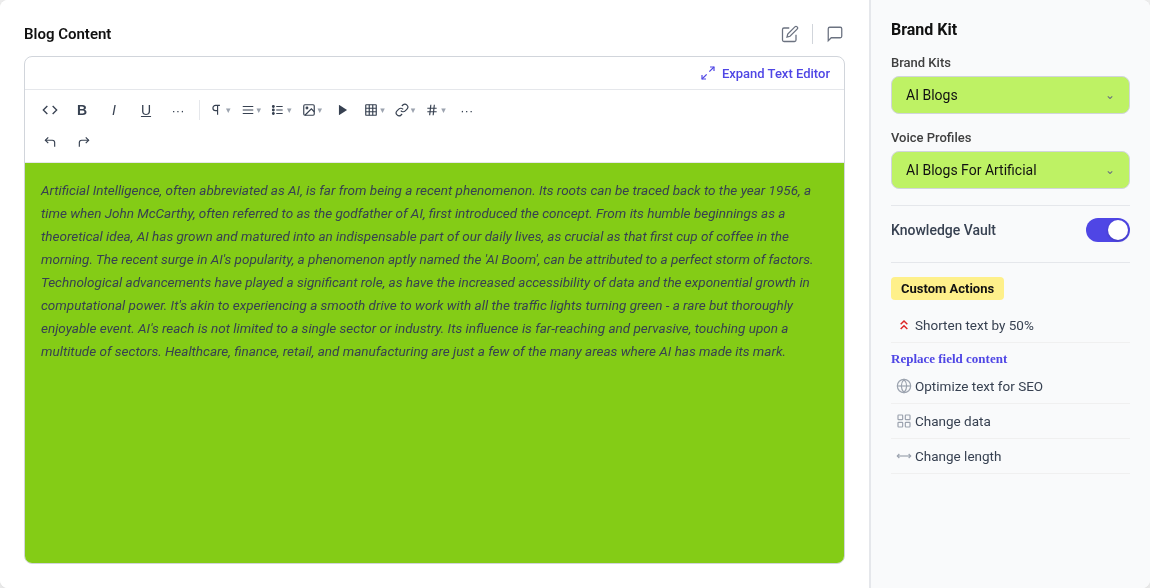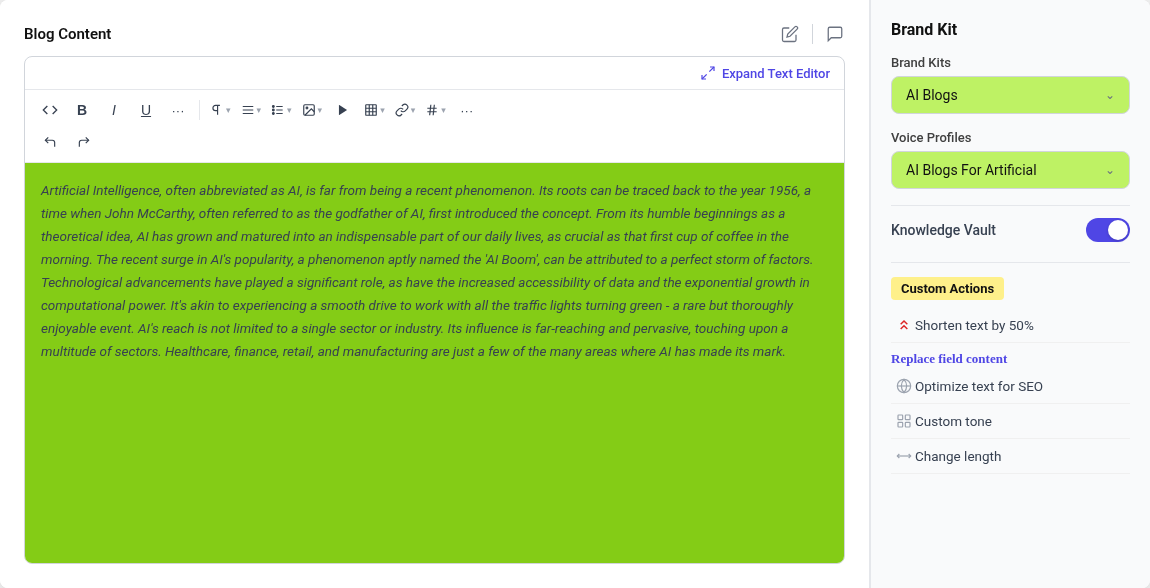--- a/index.html
+++ b/index.html
@@ -494,21 +494,21 @@
       
       <div class="action-item">
         <span class="action-icon tone-icon">
           <svg width="16" height="16" viewBox="0 0 24 24" fill="none" stroke="#9ca3af" stroke-width="1.8">
             <rect x="3" y="3" width="7" height="7" rx="1"></rect>
             <rect x="14" y="3" width="7" height="7" rx="1"></rect>
             <rect x="3" y="14" width="7" height="7" rx="1"></rect>
             <rect x="14" y="14" width="7" height="7" rx="1"></rect>
           </svg>
         </span>
-        <span>Custom tone</span>
+        <span>Change data</span>
       </div>
 
       
       <div class="action-item">
         <span class="action-icon length-icon">
           <svg width="16" height="16" viewBox="0 0 24 24" fill="none" stroke="#9ca3af" stroke-width="1.8">
             <polyline points="5 9 2 12 5 15"></polyline>
             <polyline points="19 9 22 12 19 15"></polyline>
             <line x1="2" y1="12" x2="22" y2="12"></line>
           </svg>

